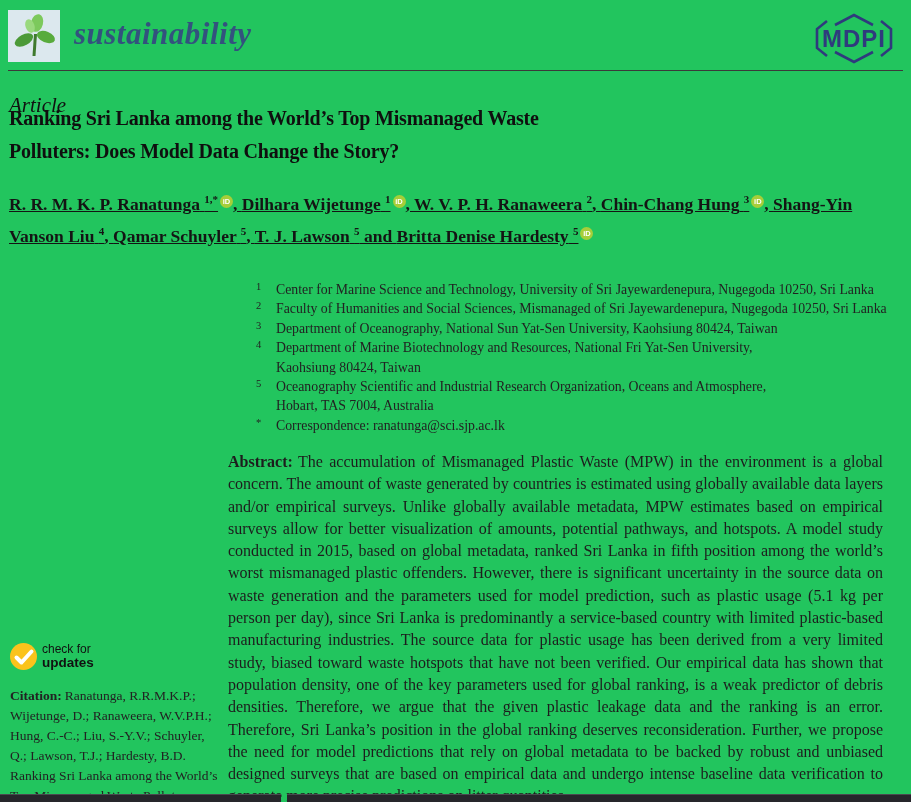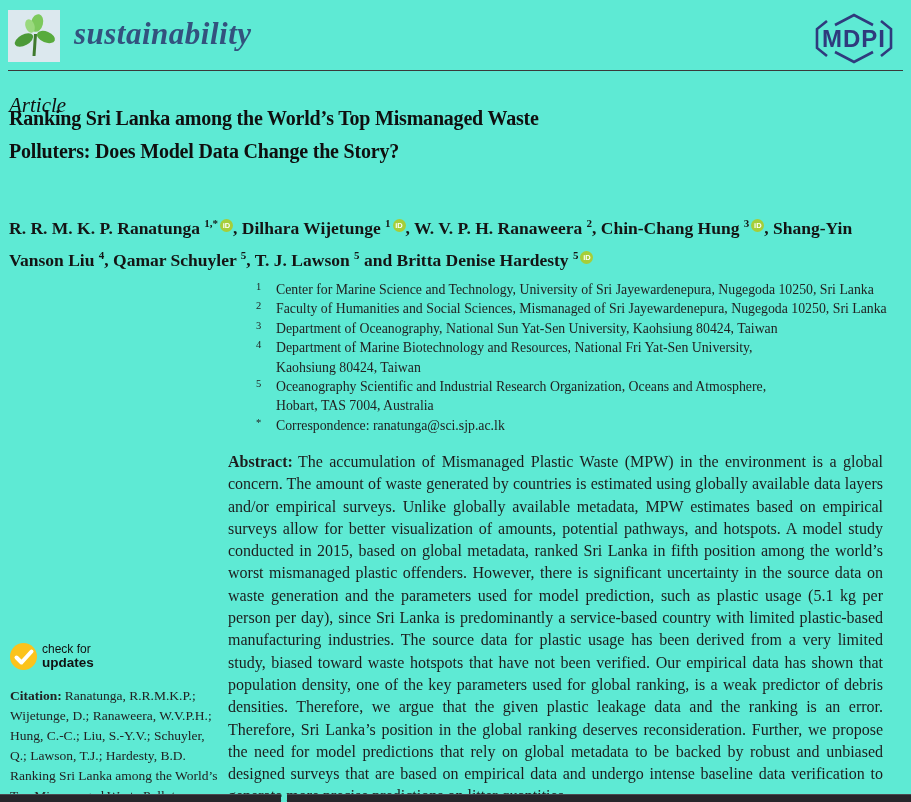--- a/index.html
+++ b/index.html
@@ -1,31 +1,31 @@
 <!DOCTYPE html>
 <html><head>
 <meta charset="utf-8">
 <style>
   html,body{margin:0;padding:0;background:#fff;}
-  .page{position:relative;width:911px;height:802px;background:#5eead4;overflow:hidden;
+  .page{position:relative;width:911px;height:802px;background:#22c55e;overflow:hidden;
         font-family:"Liberation Serif",serif;color:#1c1c1c;}
 
   
   .logo-box{position:absolute;left:8px;top:10px;width:52px;height:52px;background:#dce8ee;}
   .journal-name{position:absolute;left:74px;top:16px;font-size:31px;font-weight:bold;font-style:italic;
                 color:#33527E;letter-spacing:.5px;}
   .mdpi{position:absolute;left:812px;top:12px;width:84px;height:54px;}
   .header-rule{position:absolute;left:8px;right:8px;top:70px;border-top:1.6px solid #3a3a3a;height:0;}
 
   
   .article-type{position:absolute;left:9px;top:93px;font-style:italic;font-size:21px;color:#111;}
   .title{position:absolute;left:9px;top:102px;width:890px;font-size:20px;line-height:33px;
          font-weight:bold;color:#0f0f0f;letter-spacing:-.2px;}
-  .authors{position:absolute;left:9px;top:210px;width:890px;font-size:17.5px;line-height:27px;
-           font-weight:bold;color:#141414;}
+  .authors{position:absolute;left:9px;top:186px;width:890px;font-size:17.5px;line-height:27px;
+           font-weight:bold;color:#141414;text-decoration:underline;}
   .asup{font-size:11px;font-weight:bold;}
   .orcid{display:inline-block;width:13px;height:13px;border-radius:50%;background:#A6CE39;color:#fff;
          font:bold 7.5px "Liberation Sans",sans-serif;line-height:13px;text-align:center;
          vertical-align:6px;margin-left:2px;}
 
   
   .affs{position:absolute;left:256px;top:280px;width:634px;font-size:13.8px;line-height:19.4px;color:#222;}
   .aff-row{position:relative;padding-left:20px;}
   .aff-marker{position:absolute;left:0;top:-3px;font-size:10.5px;}
   .aff-text{white-space:pre-line;}

